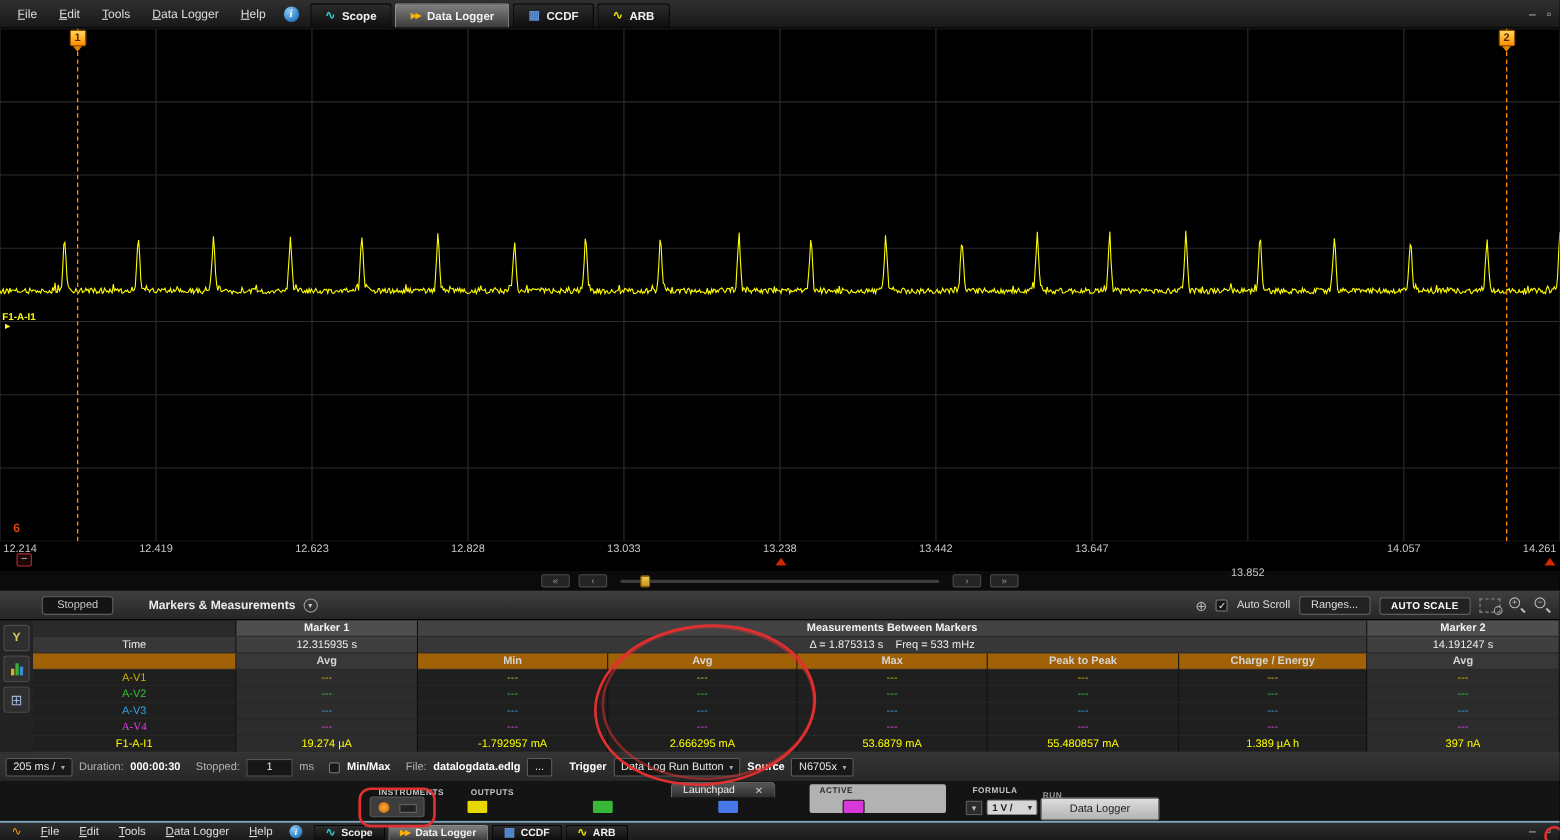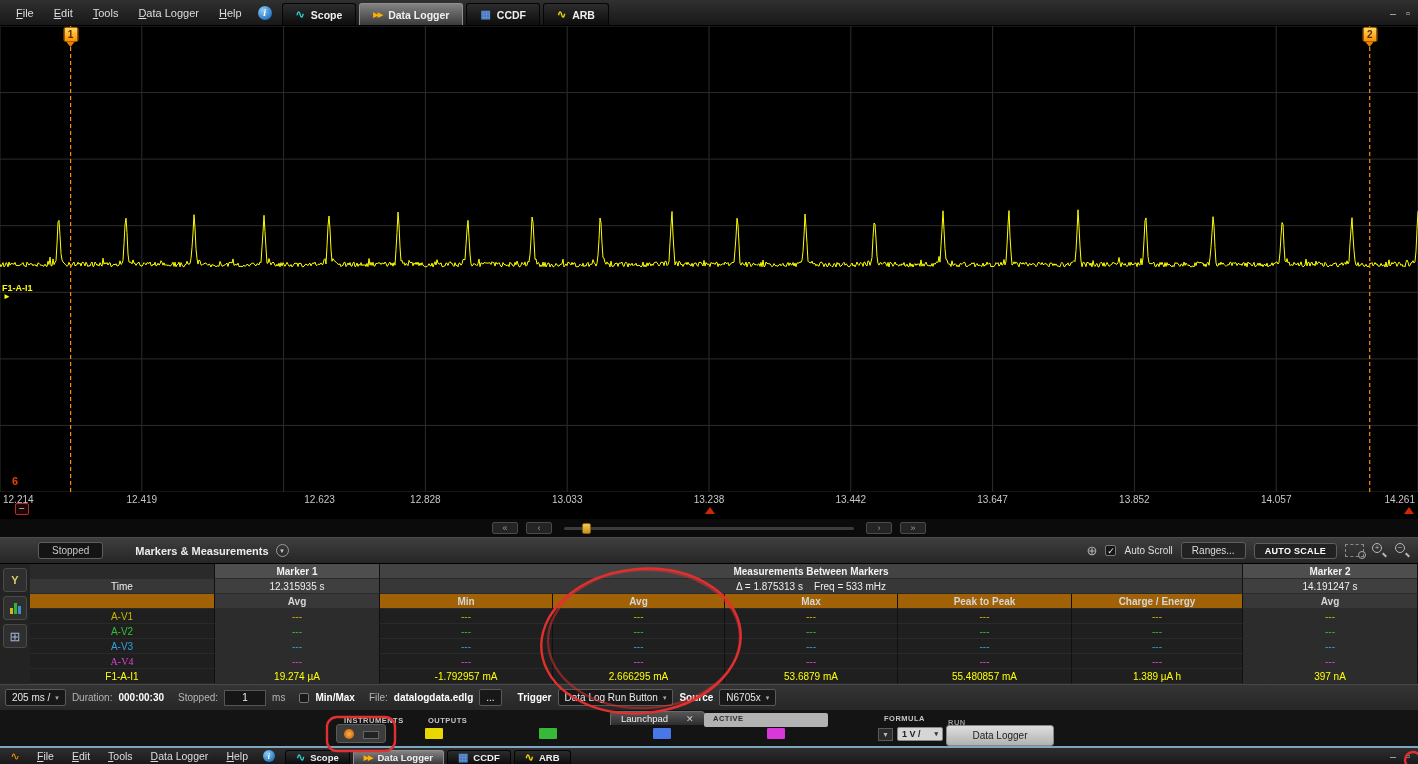--- a/index.html
+++ b/index.html
@@ -90,21 +90,21 @@
 
 
 #bg-strip{position:relative;height:36px;background:#141414;flex:none;overflow:hidden}
 .slabel{position:absolute;color:#c6c6c6;font-weight:bold;letter-spacing:.5px;font-size:7.5px}
 #instrument-icon{position:absolute;left:336px;top:14px;width:50px;height:19px;background:#3d3d3d;border:1px solid #5a5a5a;border-radius:3px}
 #instrument-icon::before{content:"";position:absolute;left:7px;top:4px;width:10px;height:10px;border-radius:50%;background:radial-gradient(#ffb040,#c05800)}
 #instrument-icon::after{content:"";position:absolute;right:6px;top:6px;width:14px;height:6px;background:#222;border:1px solid #666}
 .chip{position:absolute;top:17px;width:20px;height:13px;border-radius:2px;border:1px solid #111}
 #launchpad-tab{position:absolute;left:610px;top:1px;height:14px;display:flex;align-items:center;gap:18px;padding:0 10px;background:linear-gradient(#565656,#2d2d2d);border:1px solid #6a6a6a;border-bottom:none;border-radius:4px 4px 0 0;color:#f0f0f0;font-size:9.5px}
 #launchpad-close{color:#ccc;font-size:9px}
-#active-strip{position:absolute;left:704px;top:3px;width:124px;height:14px;background:#b2b2b2;border-radius:2px;color:#2e2e2e;font-size:7.5px;font-weight:bold;line-height:11px;padding-left:9px;letter-spacing:.5px}
+#active-strip{position:absolute;left:736px;top:3px;width:124px;height:26px;background:#b2b2b2;border-radius:2px;color:#2e2e2e;font-size:7.5px;font-weight:bold;line-height:11px;padding-left:9px;letter-spacing:.5px}
 #formula-label{left:884px;top:4px}
 #run-label{left:948px;top:8px;color:#9a9a9a}
 #grid-sel{position:absolute;left:878px;top:18px;width:15px;height:13px;background:#2c2c2c;border:1px solid #5a5a5a;color:#bbb;font-size:8px;line-height:12px;text-align:center}
 #range-sel{position:absolute;left:897px;top:17px;width:46px;height:14px;background:#d6d6d6;border:1px solid #888;border-radius:2px;color:#222;font-size:9px;font-weight:bold;display:flex;align-items:center;justify-content:space-between;padding:0 4px}
 #range-sel .arr{font-size:7px;color:#333}
 #dl-run-btn{position:absolute;left:946px;top:15px;width:108px;height:21px;background:linear-gradient(#dedede,#b2b2b2);border:1px solid #888;border-radius:3px;color:#222;font-size:10px;display:flex;align-items:center;justify-content:center}
 
 
 #menubar-bottom{height:18px;background:linear-gradient(#2e2e2e,#1a1a1a);border-top:2px solid #7ea6bf;border-bottom:none;padding-left:2px}
 #menubar-bottom .menu-item{font-size:10.5px;padding:0 9px}
@@ -177,27 +177,27 @@
         <line class="grid" x1="0" y1="466.0" x2="1418" y2="466.0"></line>
         <polyline class="trace" points="0,238.1 1,240.8 2,238.8 3,236.6 4,240.9 5,239.8 6,236.7 7,237.4 8,240.9 9,236.0 10,239.2 11,237.6 12,237.7 13,237.8 14,238.3 15,236.4 16,239.5 17,239.3 18,239.6 19,239.7 20,239.1 21,238.4 22,237.9 23,236.5 24,239.8 25,239.8 26,240.9 27,236.1 28,237.6 29,239.1 30,237.6 31,237.9 32,237.9 33,239.8 34,238.4 35,239.6 36,238.8 37,240.4 38,236.9 39,237.3 40,238.6 41,239.4 42,239.0 43,240.3 44,240.0 45,238.2 46,240.0 47,240.5 48,235.2 49,238.5 50,231.2 51,239.8 52,239.8 53,232.9 54,238.6 55,236.6 56,234.7 57,218.0 58,196.2 59,194.4 60,209.5 61,227.6 62,233.9 63,236.0 64,237.0 65,238.1 66,239.4 67,240.3 68,239.4 69,236.3 70,238.8 71,240.5 72,239.1 73,237.0 74,236.1 75,239.9 76,239.2 77,238.7 78,236.2 79,238.2 80,237.1 81,240.1 82,236.7 83,236.1 84,237.5 85,239.9 86,236.2 87,238.1 88,240.7 89,239.3 90,240.2 91,237.4 92,236.0 93,240.6 94,240.0 95,236.0 96,237.6 97,239.4 98,238.5 99,240.1 100,236.7 101,238.9 102,240.2 103,232.2 104,238.2 105,236.6 106,237.9 107,236.6 108,239.1 109,237.1 110,236.6 111,240.5 112,240.1 113,239.3 114,238.0 115,239.0 116,237.7 117,239.9 118,239.8 119,239.0 120,234.8 121,238.4 122,237.5 123,234.3 124,217.7 125,199.0 126,192.2 127,206.5 128,228.1 129,236.0 130,236.2 131,236.3 132,237.9 133,233.9 134,237.2 135,237.3 136,239.4 137,237.5 138,237.0 139,236.1 140,239.4 141,239.8 142,240.2 143,238.5 144,236.6 145,237.6 146,238.9 147,236.7 148,237.0 149,237.5 150,236.0 151,239.4 152,240.0 153,238.1 154,239.0 155,236.2 156,239.9 157,239.4 158,237.2 159,239.1 160,237.9 161,234.7 162,236.4 163,239.2 164,236.8 165,239.4 166,238.4 167,239.7 168,238.9 169,239.6 170,239.9 171,239.7 172,238.0 173,236.2 174,240.4 175,236.2 176,240.9 177,238.8 178,238.2 179,236.1 180,240.8 181,236.6 182,238.9 183,240.5 184,240.8 185,238.7 186,238.4 187,235.2 188,238.0 189,238.1 190,237.7 191,232.4 192,221.4 193,207.0 194,188.7 195,202.1 196,222.7 197,232.7 198,238.1 199,234.0 200,234.7 201,238.9 202,239.2 203,238.2 204,238.0 205,237.0 206,237.1 207,238.4 208,239.4 209,237.9 210,238.7 211,241.0 212,238.5 213,239.2 214,239.2 215,239.9 216,240.6 217,240.2 218,239.7 219,240.3 220,235.4 221,238.0 222,240.2 223,240.0 224,239.3 225,238.9 226,237.9 227,237.1 228,240.5 229,236.6 230,236.6 231,236.2 232,237.1 233,232.9 234,239.4 235,238.6 236,238.6 237,239.1 238,237.1 239,240.6 240,240.4 241,240.2 242,240.8 243,240.0 244,239.1 245,240.5 246,239.3 247,238.5 248,238.4 249,240.2 250,239.4 251,237.7 252,237.8 253,236.7 254,237.9 255,239.3 256,239.8 257,237.8 258,238.0 259,238.9 260,236.0 261,236.6 262,220.9 263,206.1 264,189.3 265,205.6 266,222.2 267,237.3 268,237.0 269,232.6 270,236.3 271,238.9 272,236.9 273,236.1 274,236.9 275,239.6 276,240.1 277,238.2 278,240.1 279,237.2 280,240.8 281,236.6 282,239.9 283,236.7 284,238.6 285,240.3 286,238.3 287,236.3 288,238.3 289,240.1 290,240.1 291,238.5 292,240.9 293,239.8 294,238.1 295,236.9 296,237.6 297,237.1 298,240.5 299,236.9 300,237.8 301,237.3 302,240.5 303,240.8 304,240.2 305,238.6 306,238.1 307,238.7 308,239.6 309,237.9 310,237.2 311,239.9 312,237.7 313,236.8 314,237.7 315,236.1 316,239.0 317,239.5 318,238.4 319,238.1 320,238.5 321,236.9 322,238.5 323,238.4 324,233.7 325,232.6 326,238.0 327,220.4 328,200.0 329,190.0 330,203.1 331,223.3 332,235.3 333,232.7 334,234.5 335,235.2 336,236.1 337,237.2 338,238.1 339,238.6 340,237.8 341,240.6 342,239.4 343,239.4 344,236.4 345,236.4 346,240.6 347,239.1 348,237.0 349,239.0 350,236.5 351,240.1 352,240.0 353,236.8 354,236.1 355,240.7 356,239.8 357,237.0 358,240.4 359,238.2 360,239.3 361,236.6 362,239.8 363,238.4 364,239.6 365,238.4 366,240.5 367,237.4 368,240.6 369,232.5 370,239.2 371,236.3 372,239.5 373,236.3 374,240.2 375,239.9 376,237.2 377,237.9 378,236.7 379,237.2 380,236.8 381,238.5 382,237.1 383,237.3 384,238.0 385,236.0 386,237.3 387,240.4 388,239.5 389,237.4 390,236.1 391,239.2 392,237.0 393,240.2 394,236.5 395,239.2 396,223.8 397,206.4 398,186.1 399,198.9 400,220.8 401,235.1 402,234.3 403,237.5 404,236.5 405,239.4 406,237.5 407,238.2 408,239.7 409,234.4 410,236.4 411,236.7 412,236.1 413,239.8 414,236.9 415,238.4 416,236.2 417,238.6 418,236.1 419,239.7 420,237.0 421,239.3 422,236.7 423,239.4 424,239.8 425,240.9 426,240.6 427,240.6 428,239.5 429,237.7 430,239.7 431,240.0 432,237.1 433,240.9 434,238.4 435,235.7 436,239.0 437,233.7 438,237.4 439,237.9 440,238.1 441,236.8 442,240.6 443,240.6 444,240.0 445,239.9 446,237.0 447,237.2 448,239.5 449,236.7 450,235.6 451,237.2 452,237.2 453,239.3 454,240.5 455,236.6 456,239.5 457,239.2 458,240.8 459,237.2 460,237.2 461,239.2 462,237.8 463,233.5 464,233.5 465,233.7 466,218.7 467,203.8 468,194.4 469,211.7 470,227.9 471,237.8 472,240.1 473,239.0 474,237.3 475,238.6 476,238.7 477,239.7 478,237.7 479,233.1 480,240.6 481,236.8 482,237.3 483,238.2 484,236.6 485,236.6 486,237.2 487,236.9 488,237.4 489,236.6 490,237.0 491,238.5 492,235.7 493,236.8 494,236.6 495,240.1 496,236.2 497,238.0 498,237.8 499,236.6 500,238.6 501,240.6 502,240.5 503,236.5 504,238.3 505,238.6 506,239.2 507,239.8 508,238.7 509,240.7 510,236.2 511,237.8 512,238.1 513,240.0 514,240.2 515,236.3 516,238.8 517,235.1 518,238.0 519,240.7 520,240.8 521,239.1 522,236.4 523,237.8 524,238.8 525,235.9 526,240.2 527,239.2 528,235.3 529,236.0 530,228.7 531,213.1 532,191.0 533,196.2 534,214.3 535,233.3 536,232.9 537,238.2 538,236.5 539,237.3 540,240.7 541,238.9 542,240.6 543,236.1 544,240.6 545,236.3 546,241.0 547,238.9 548,237.0 549,237.1 550,240.9 551,238.6 552,238.5 553,240.8 554,240.6 555,239.6 556,237.4 557,238.9 558,239.7 559,240.2 560,238.5 561,238.3 562,237.7 563,233.2 564,240.9 565,239.5 566,237.9 567,239.7 568,236.1 569,236.7 570,237.5 571,239.0 572,236.4 573,238.6 574,236.8 575,237.0 576,240.9 577,240.6 578,240.8 579,240.1 580,238.2 581,239.2 582,240.2 583,237.2 584,240.7 585,239.3 586,240.2 587,237.3 588,236.3 589,240.6 590,238.5 591,238.2 592,238.2 593,233.6 594,236.7 595,237.6 596,240.1 597,237.3 598,229.1 599,213.5 600,192.0 601,196.9 602,217.3 603,231.7 604,232.2 605,236.5 606,238.3 607,235.9 608,237.9 609,237.7 610,240.9 611,235.1 612,240.4 613,240.2 614,239.9 615,237.5 616,237.5 617,237.0 618,240.4 619,237.1 620,237.2 621,237.0 622,236.1 623,239.7 624,240.6 625,237.1 626,236.1 627,237.7 628,241.0 629,237.4 630,239.0 631,239.1 632,237.2 633,239.8 634,238.7 635,238.9 636,237.2 637,240.0 638,239.3 639,239.4 640,239.6 641,241.0 642,240.1 643,236.0 644,240.8 645,238.8 646,240.9 647,236.8 648,239.8 649,236.8 650,237.4 651,239.9 652,238.0 653,239.4 654,236.8 655,236.5 656,235.8 657,236.6 658,238.4 659,240.0 660,238.7 661,236.2 662,236.4 663,236.2 664,239.6 665,235.3 666,235.2 667,239.6 668,238.6 669,235.2 670,216.4 671,199.5 672,185.5 673,209.1 674,225.1 675,238.9 676,235.7 677,236.4 678,240.1 679,235.2 680,236.0 681,238.8 682,238.2 683,240.5 684,238.1 685,237.9 686,236.3 687,238.7 688,236.2 689,238.5 690,238.3 691,240.1 692,237.3 693,240.6 694,237.5 695,237.2 696,236.9 697,239.3 698,240.4 699,236.3 700,236.5 701,236.3 702,238.1 703,240.0 704,234.4 705,240.1 706,236.5 707,238.1 708,238.3 709,238.1 710,240.6 711,236.5 712,237.3 713,237.4 714,237.2 715,238.5 716,236.3 717,236.4 718,240.6 719,237.8 720,239.4 721,238.6 722,238.7 723,237.4 724,238.7 725,236.0 726,237.2 727,237.7 728,236.5 729,239.8 730,238.2 731,237.9 732,236.3 733,236.6 734,236.1 735,224.0 736,210.8 737,192.2 738,199.0 739,218.2 740,237.2 741,239.2 742,236.7 743,237.3 744,239.1 745,239.1 746,236.0 747,240.8 748,237.6 749,236.0 750,237.8 751,240.6 752,239.3 753,237.5 754,237.3 755,239.0 756,238.3 757,239.4 758,238.5 759,237.7 760,240.4 761,236.3 762,240.8 763,234.1 764,240.8 765,240.1 766,236.0 767,237.4 768,237.6 769,237.9 770,237.8 771,239.3 772,240.8 773,239.8 774,237.6 775,239.4 776,239.8 777,239.7 778,240.4 779,238.9 780,237.9 781,239.8 782,238.5 783,237.3 784,240.0 785,239.7 786,240.7 787,238.1 788,236.5 789,239.6 790,236.9 791,238.7 792,239.0 793,236.5 794,240.0 795,237.1 796,240.7 797,236.9 798,237.0 799,237.1 800,235.8 801,236.4 802,234.2 803,225.6 804,209.8 805,188.0 806,201.2 807,217.4 808,235.2 809,236.3 810,236.3 811,237.1 812,235.1 813,237.9 814,237.6 815,237.6 816,239.9 817,238.3 818,239.8 819,240.2 820,236.8 821,236.0 822,236.4 823,238.1 824,240.7 825,237.9 826,237.8 827,240.8 828,240.1 829,236.8 830,239.0 831,239.6 832,240.6 833,240.6 834,237.4 835,238.3 836,240.9 837,236.5 838,238.4 839,237.1 840,240.5 841,239.9 842,239.2 843,237.3 844,236.3 845,239.2 846,237.9 847,238.5 848,240.4 849,240.8 850,240.0 851,238.6 852,237.0 853,240.0 854,238.8 855,240.9 856,238.8 857,236.0 858,238.4 859,239.5 860,237.1 861,236.6 862,237.7 863,240.4 864,236.1 865,236.3 866,239.1 867,240.0 868,234.9 869,235.4 870,239.4 871,236.0 872,231.6 873,211.5 874,197.0 875,198.0 876,212.9 877,230.3 878,237.4 879,239.1 880,236.9 881,236.7 882,238.4 883,237.4 884,236.5 885,236.2 886,238.0 887,240.2 888,236.4 889,241.0 890,236.2 891,236.7 892,238.0 893,240.3 894,238.4 895,236.0 896,238.6 897,238.2 898,239.5 899,240.1 900,238.3 901,239.6 902,237.7 903,238.8 904,236.5 905,240.1 906,240.0 907,238.1 908,240.6 909,240.7 910,236.8 911,240.4 912,238.0 913,241.0 914,238.6 915,237.6 916,239.4 917,237.8 918,238.7 919,237.6 920,240.3 921,233.9 922,240.2 923,237.8 924,240.2 925,237.9 926,236.1 927,238.9 928,239.7 929,239.7 930,239.6 931,240.2 932,237.5 933,240.4 934,237.2 935,238.3 936,236.5 937,235.9 938,236.4 939,230.4 940,236.2 941,219.2 942,203.4 943,184.8 944,203.8 945,222.5 946,233.4 947,233.8 948,237.3 949,238.5 950,237.8 951,240.5 952,234.8 953,239.3 954,239.1 955,237.6 956,238.6 957,240.7 958,239.1 959,240.9 960,237.7 961,237.6 962,238.4 963,237.3 964,236.1 965,236.7 966,240.4 967,240.4 968,240.2 969,239.2 970,238.8 971,238.5 972,236.8 973,238.0 974,236.6 975,240.8 976,238.9 977,237.5 978,239.6 979,239.2 980,239.2 981,240.2 982,240.3 983,237.0 984,240.3 985,238.6 986,239.3 987,236.0 988,238.4 989,237.3 990,237.2 991,240.9 992,240.2 993,240.7 994,240.2 995,239.3 996,236.6 997,237.8 998,236.6 999,240.1 1000,238.9 1001,236.2 1002,239.2 1003,238.3 1004,233.5 1005,238.9 1006,235.4 1007,219.1 1008,198.7 1009,184.6 1010,210.7 1011,226.1 1012,239.0 1013,238.3 1014,235.7 1015,237.8 1016,235.9 1017,236.9 1018,238.9 1019,240.9 1020,236.6 1021,237.0 1022,238.2 1023,236.6 1024,238.2 1025,237.8 1026,236.2 1027,238.1 1028,240.2 1029,238.1 1030,237.5 1031,239.1 1032,238.0 1033,237.6 1034,238.0 1035,238.8 1036,240.7 1037,239.6 1038,236.7 1039,236.5 1040,237.3 1041,238.7 1042,236.5 1043,238.6 1044,238.4 1045,237.5 1046,237.9 1047,238.2 1048,239.8 1049,240.8 1050,237.1 1051,237.0 1052,237.3 1053,239.7 1054,237.7 1055,239.3 1056,237.9 1057,239.8 1058,240.1 1059,240.2 1060,240.8 1061,237.6 1062,236.3 1063,237.8 1064,240.7 1065,240.6 1066,238.3 1067,238.6 1068,236.8 1069,239.6 1070,239.6 1071,236.6 1072,236.8 1073,235.6 1074,234.6 1075,235.6 1076,224.6 1077,206.0 1078,183.8 1079,200.5 1080,220.2 1081,235.0 1082,240.8 1083,236.4 1084,236.3 1085,238.1 1086,240.6 1087,236.2 1088,236.8 1089,237.0 1090,239.5 1091,237.0 1092,240.9 1093,234.6 1094,239.2 1095,240.4 1096,238.4 1097,237.5 1098,240.9 1099,240.9 1100,237.6 1101,236.3 1102,236.9 1103,240.2 1104,236.6 1105,240.4 1106,239.1 1107,236.4 1108,238.4 1109,240.2 1110,239.8 1111,238.4 1112,238.2 1113,236.2 1114,237.3 1115,237.0 1116,238.4 1117,238.1 1118,236.8 1119,231.5 1120,237.0 1121,240.8 1122,236.5 1123,238.1 1124,239.2 1125,237.5 1126,239.5 1127,240.4 1128,239.7 1129,236.3 1130,239.6 1131,236.2 1132,238.9 1133,238.2 1134,238.5 1135,237.1 1136,237.0 1137,240.6 1138,236.5 1139,238.7 1140,239.1 1141,232.4 1142,238.9 1143,231.6 1144,214.1 1145,194.6 1146,191.9 1147,211.9 1148,230.5 1149,236.9 1150,237.9 1151,237.4 1152,237.9 1153,236.7 1154,236.3 1155,240.4 1156,240.8 1157,238.1 1158,238.1 1159,240.7 1160,236.4 1161,238.8 1162,236.2 1163,238.8 1164,240.9 1165,236.6 1166,240.5 1167,236.6 1168,239.3 1169,238.0 1170,239.3 1171,239.7 1172,241.0 1173,239.3 1174,240.7 1175,236.7 1176,237.4 1177,236.9 1178,237.6 1179,239.3 1180,240.5 1181,238.1 1182,238.3 1183,240.2 1184,236.0 1185,239.4 1186,237.0 1187,238.6 1188,239.6 1189,238.8 1190,240.3 1191,241.0 1192,240.3 1193,240.0 1194,240.9 1195,236.7 1196,239.6 1197,236.0 1198,236.1 1199,236.7 1200,236.9 1201,236.2 1202,237.4 1203,236.9 1204,240.2 1205,238.0 1206,240.8 1207,237.4 1208,236.2 1209,239.3 1210,231.6 1211,221.3 1212,206.8 1213,190.7 1214,200.3 1215,221.5 1216,236.9 1217,240.1 1218,239.9 1219,237.1 1220,238.9 1221,236.1 1222,238.4 1223,236.9 1224,238.4 1225,239.4 1226,240.4 1227,239.3 1228,238.6 1229,239.0 1230,236.2 1231,236.5 1232,239.7 1233,236.5 1234,237.5 1235,236.6 1236,236.9 1237,239.6 1238,237.6 1239,237.4 1240,238.9 1241,237.9 1242,239.5 1243,236.9 1244,236.5 1245,239.9 1246,237.0 1247,240.9 1248,236.0 1249,237.4 1250,237.6 1251,238.3 1252,240.0 1253,238.5 1254,236.3 1255,240.6 1256,240.1 1257,239.4 1258,237.0 1259,239.5 1260,236.9 1261,240.0 1262,238.3 1263,240.7 1264,238.6 1265,238.4 1266,240.0 1267,237.1 1268,240.9 1269,239.7 1270,239.6 1271,239.1 1272,236.7 1273,239.6 1274,237.2 1275,237.5 1276,236.1 1277,236.0 1278,238.0 1279,236.3 1280,226.5 1281,209.8 1282,196.5 1283,198.3 1284,219.6 1285,234.7 1286,236.0 1287,232.6 1288,236.9 1289,235.9 1290,239.7 1291,238.5 1292,239.1 1293,239.4 1294,236.3 1295,238.2 1296,238.0 1297,238.7 1298,236.8 1299,240.0 1300,238.9 1301,235.8 1302,239.4 1303,240.9 1304,240.1 1305,238.9 1306,233.1 1307,240.0 1308,236.4 1309,236.3 1310,240.1 1311,236.9 1312,236.1 1313,239.2 1314,237.9 1315,239.8 1316,235.1 1317,238.5 1318,236.8 1319,235.9 1320,236.7 1321,238.3 1322,237.2 1323,240.1 1324,240.2 1325,236.3 1326,237.6 1327,239.9 1328,240.8 1329,240.2 1330,239.1 1331,239.2 1332,239.8 1333,237.9 1334,237.7 1335,237.3 1336,236.8 1337,240.3 1338,241.0 1339,239.2 1340,237.8 1341,238.4 1342,236.6 1343,239.4 1344,237.6 1345,236.4 1346,238.4 1347,234.8 1348,237.9 1349,235.8 1350,217.4 1351,203.5 1352,191.7 1353,210.3 1354,224.6 1355,234.8 1356,239.0 1357,239.6 1358,236.4 1359,240.3 1360,239.0 1361,238.9 1362,237.1 1363,238.9 1364,240.5 1365,240.0 1366,238.3 1367,240.5 1368,240.4 1369,240.4 1370,237.0 1371,237.7 1372,236.5 1373,239.9 1374,238.6 1375,236.5 1376,238.4 1377,237.8 1378,239.9 1379,240.3 1380,240.0 1381,237.4 1382,239.6 1383,239.8 1384,238.6 1385,241.0 1386,236.0 1387,241.0 1388,239.3 1389,233.8 1390,240.0 1391,238.8 1392,236.4 1393,238.0 1394,236.4 1395,236.0 1396,237.5 1397,240.3 1398,238.0 1399,236.1 1400,237.3 1401,239.4 1402,238.3 1403,240.7 1404,239.7 1405,240.9 1406,236.2 1407,234.0 1408,236.2 1409,240.2 1410,239.5 1411,236.8 1412,236.7 1413,234.7 1414,237.0 1415,235.7 1416,225.1 1417,203.2 1418,185.1 "></polyline>
         <line class="markerline" x1="70.6" y1="0" x2="70.6" y2="466"></line>
         <line class="markerline" x1="1369.7" y1="0" x2="1369.7" y2="466"></line>
       </svg>
     <div id="trace-label">F1-A-I1</div>
     <div id="trace-arrow">►</div>
     <div id="x-axis">
         <span class="tick" style="left: 3px; transform: none;">12.214</span>
         <span class="tick" style="left: 10%;">12.419</span>
-        <span class="tick" style="left: 20%; margin-left: 36px;">12.623</span>
+        <span class="tick" style="left: 20%;">12.623</span>
         <span class="tick" style="left: 30%;">12.828</span>
         <span class="tick" style="left: 40%;">13.033</span>
         <span class="tick" style="left: 50%;">13.238</span>
         <span class="tick" style="left: 60%;">13.442</span>
         <span class="tick" style="left: 70%;">13.647</span>
-        <span class="tick" style="left: 80%;">13.852</span>
+        <span class="tick" style="left: 80%; margin-top: 22px;">13.852</span>
         <span class="tick" style="left: 90%;">14.057</span>
         <span class="tick" style="left: auto; right: 3px; transform: none;">14.261</span>
       </div>
     <div id="red-six">6</div>
     <div id="minus-box">−</div>
     <div class="trig-up" style="left:705px;top:481px"></div>
     <div class="trig-up" style="left:1404px;top:481px"></div>
   <div class="flag" style="left: 70.6px;">1</div>
       <div class="flag" style="left: 1369.7px;">2</div>
     </div>

